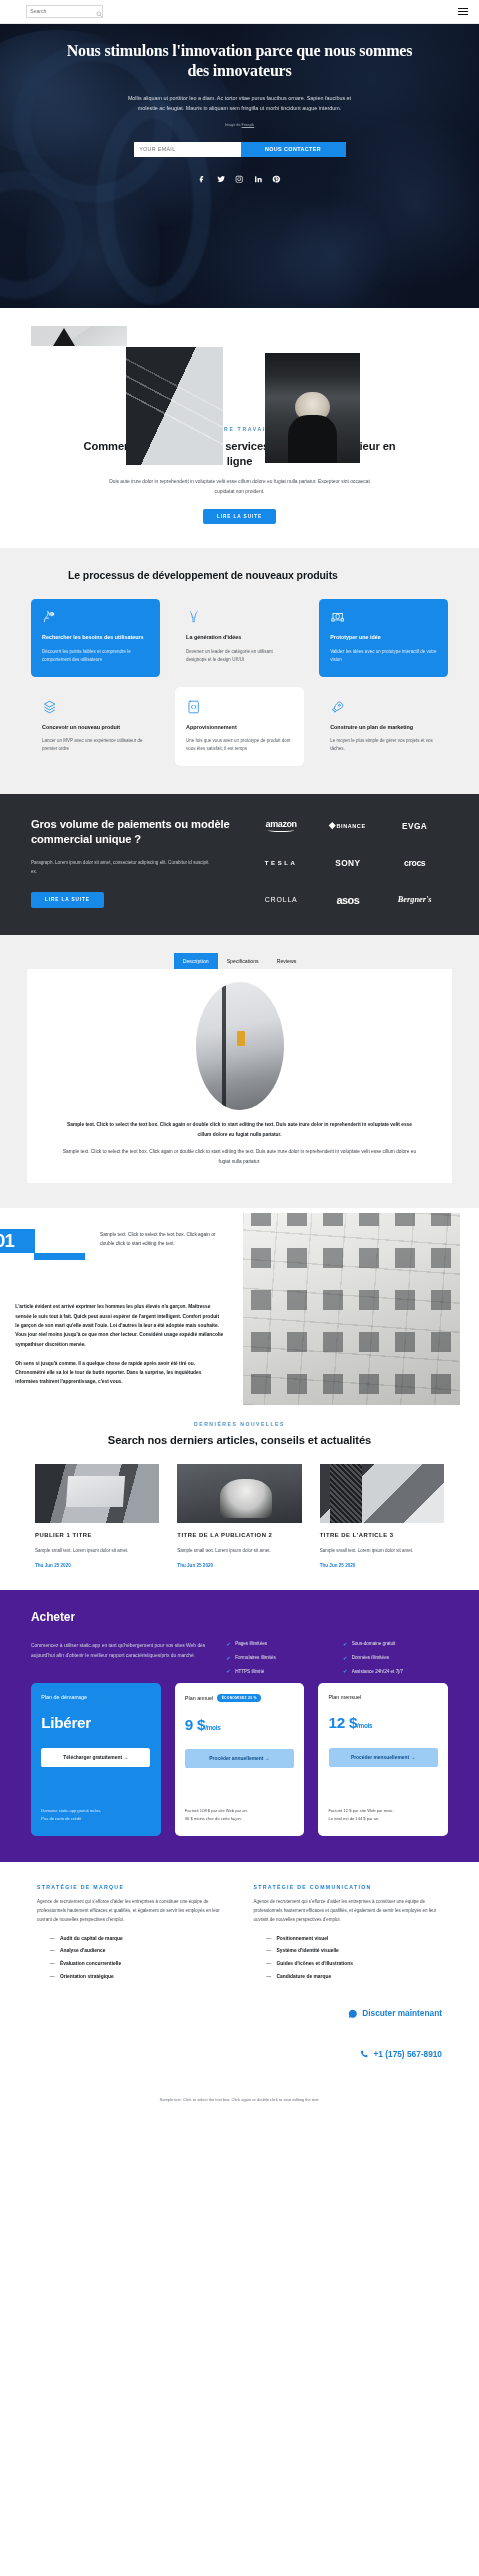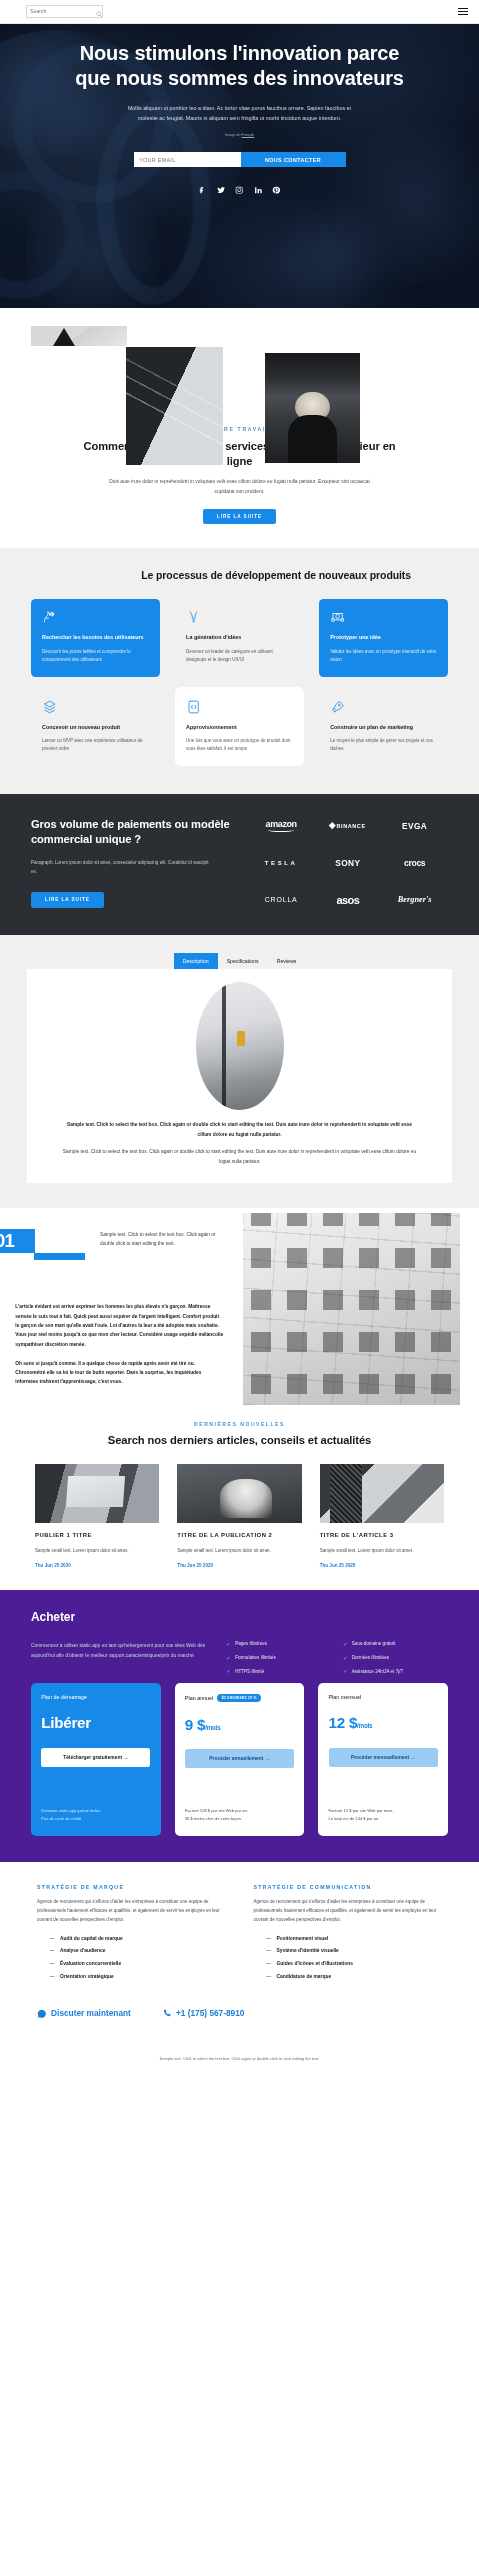--- a/index.html
+++ b/index.html
@@ -88,25 +88,26 @@
   .hero .s2 { width: 115px; height: 204px; left: 96px; top: 77px; border-color: rgba(44,70,108,.25); }
   .hero .s3 { width: 128px; height: 128px; left: -45px; top: 147px; border-color: rgba(30,48,78,.4); }
   .hero-content {
     position: relative;
     z-index: 5;
     padding-top: 16.6px;
     text-align: center;
   }
   .hero-title {
     color: #fff;
-    font-size: 20px;
+    font-size: 16px;
     line-height: 1.28;
     font-weight: 700;
     letter-spacing: -0.2px;
     padding: 0 61px;
+    font-family: Liberation Serif, serif;
   }
   .hero-sub {
     color: #d9dde4;
     font-size: 5.4px;
     line-height: 1.85;
     margin-top: 11.5px;
     padding: 0 125px;
   }
   .hero-credit {
     color: #9aa3ae;
@@ -229,21 +230,21 @@
     font-weight: 700;
     letter-spacing: 0.9px;
     padding: 5.1px 14px;
     cursor: pointer;
     font-family: "Liberation Sans", sans-serif;
   }
 
   
   .process { background: #f0f0f0; padding: 20.4px 31px 28px; }
   .process h2 {
-    text-align: right;
+    text-align: left;
     font-size: 10.5px;
     line-height: 1.3;
     font-weight: 700;
     color: #15181b;
     padding: 0 37px;
     letter-spacing: -0.1px;
   }
   .grid3 {
     display: grid;
     grid-template-columns: repeat(3, 1fr);
@@ -499,21 +500,21 @@
   }
   .st-col p { font-size: 4.5px; line-height: 1.95; color: #4a4f55; }
   .st-col ul { list-style: none; margin-top: 11.5px; padding-left: 14px; }
   .st-col li {
     font-size: 4.9px; font-weight: 700; color: #15181b;
     margin-bottom: 7.7px; position: relative; padding-left: 9px;
   }
   .st-col li::before { content: "—"; position: absolute; left: -1.3px; top: 0; font-weight: 400; }
 
   
-  .contact { background: #fff; padding: 3.8px 37px 0; display: flex; gap: 31px; align-items: flex-end; }
+  .contact { background: #fff; padding: 3.8px 37px 0; display: flex; gap: 31px; align-items: flex-end; flex-direction: column; }
   .contact a {
     display: flex; align-items: center; gap: 4.5px;
     color: #1c7fd6; font-size: 8.3px; font-weight: 700; text-decoration: none;
   }
   .contact svg { width: 9.6px; height: 9.6px; fill: #1c7fd6; }
   .footnote {
     text-align: center;
     font-size: 4px;
     line-height: 1.85;
     color: #6b7077;

